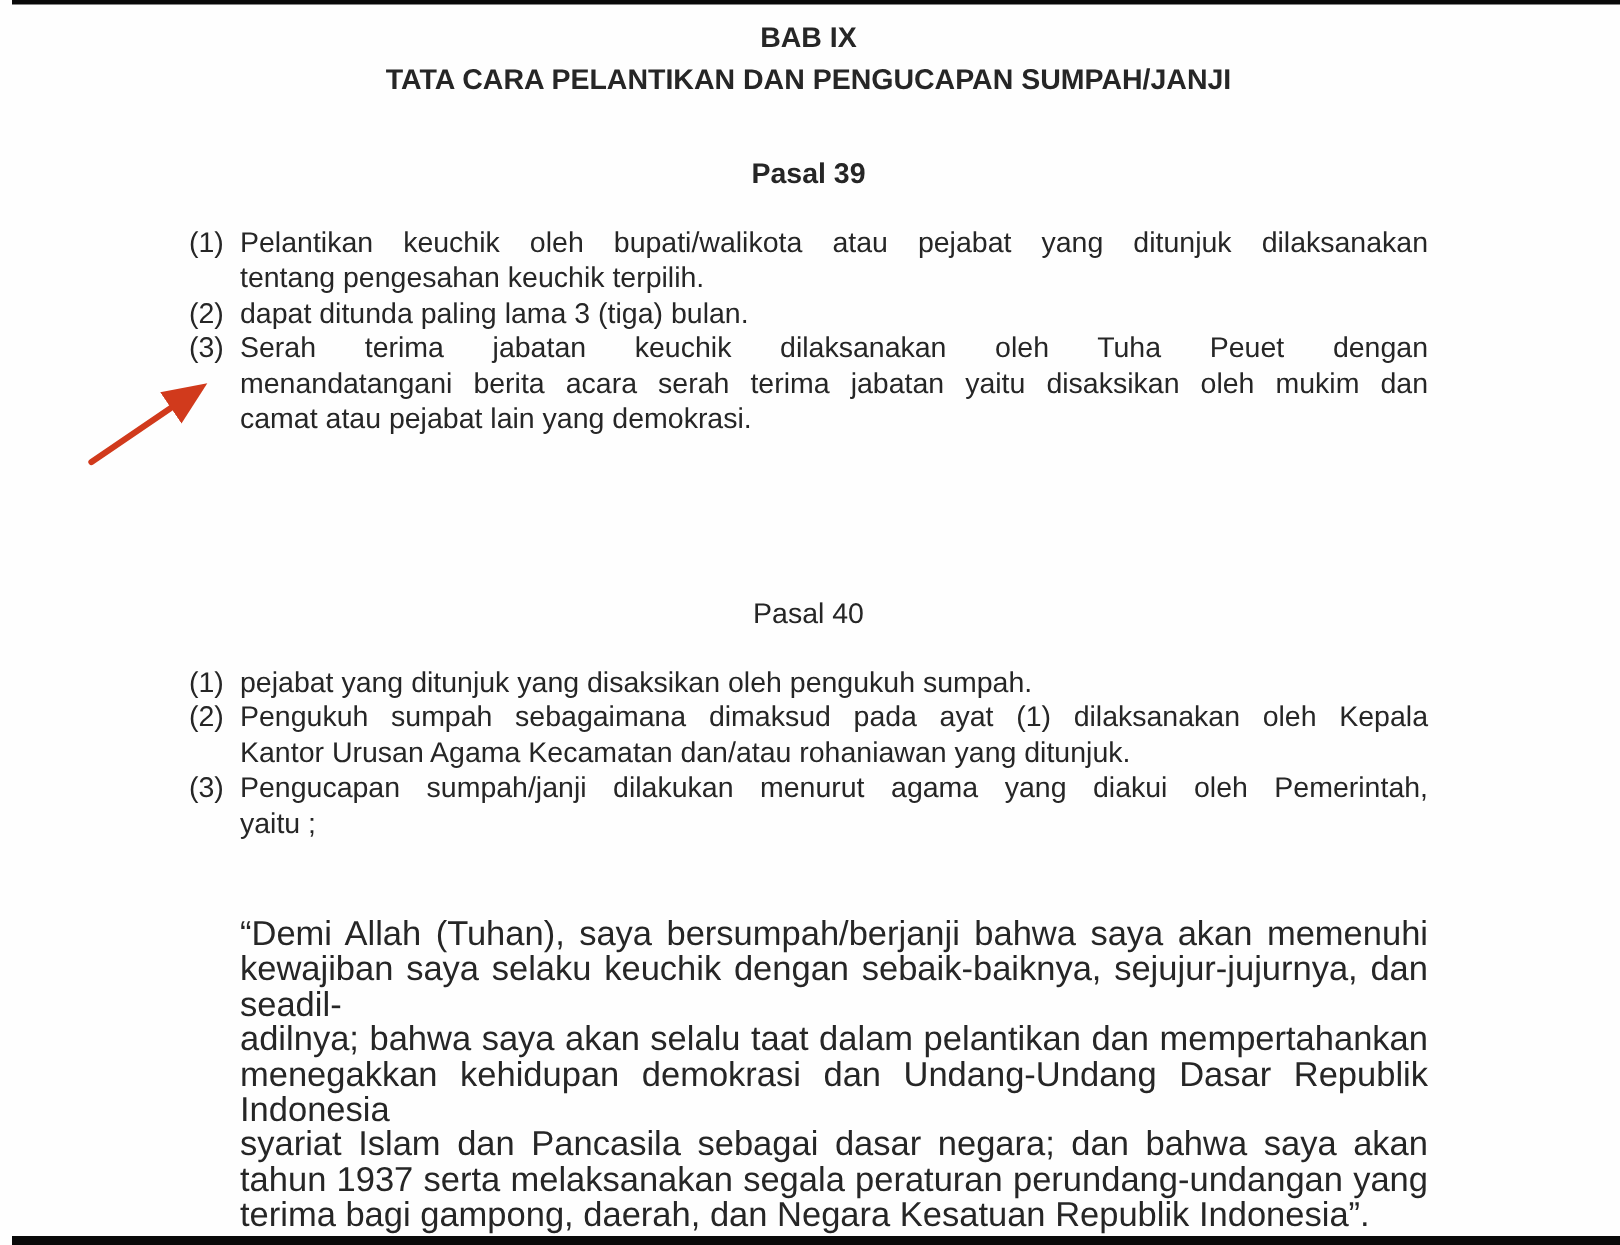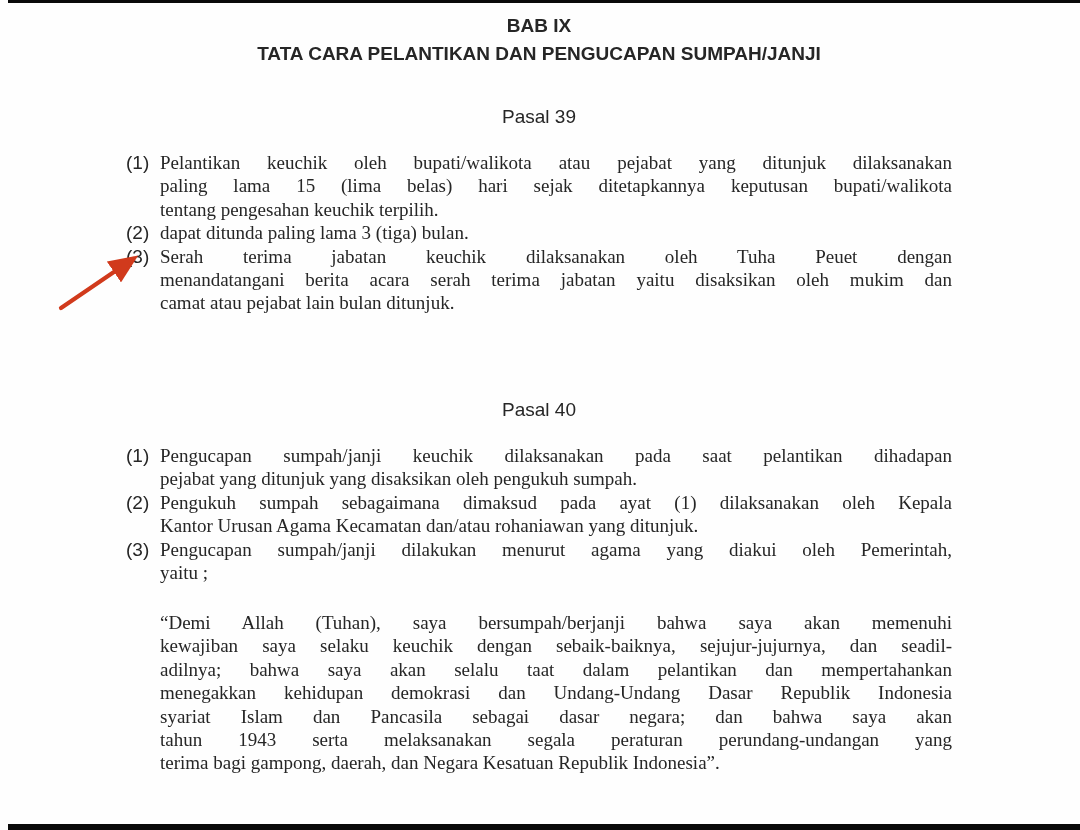--- a/index.html
+++ b/index.html
@@ -33,21 +33,21 @@
     left: 126px;
     width: 826px;
     text-align: center;
     font-size: 19px;
     line-height: 23.4px;
     white-space: nowrap;
   }
   .heading.bold { font-weight: bold; }
   .chapter-title    { top: 14px; }
   .chapter-subtitle { top: 42px; }
-  .pasal-39         { top: 105px; }
+  .pasal-39         { top: 105px; font-weight: bold; }
   .pasal-40         { top: 398px; }
 
   .list {
     position: absolute;
     left: 126px;
     width: 826px;
     font-size: 19px;
     line-height: 23.4px;
   }
   .list-39 { top: 151px; }
@@ -58,33 +58,32 @@
     padding-left: 34px;
   }
   .item .marker {
     position: absolute;
     left: 0;
     top: 0;
   }
   .line {
     text-align: justify;
     text-align-last: justify;
-    font-family: Liberation Serif, serif;
   }
   .line.last {
     text-align: center;
     text-align-last: left;
   }
 
   .quote {
     position: absolute;
     left: 160px;
     top: 611px;
     width: 792px;
-    font-size: 19px;
+    font-size: 23px;
     line-height: 23.4px;
   }
 
   .annotation-arrow {
     position: absolute;
     left: 50px;
     top: 242px;
     width: 104px;
     height: 78px;
     pointer-events: none;
@@ -99,62 +98,60 @@
   <div class="heading bold chapter-title">BAB IX</div>
 
   <div class="heading bold chapter-subtitle">TATA CARA PELANTIKAN DAN PENGUCAPAN SUMPAH/JANJI</div>
 
   <div class="heading pasal-39">Pasal 39</div>
 
   <div class="list list-39">
     <div class="item">
       <span class="marker">(1)</span>
       <div class="line">Pelantikan keuchik oleh bupati/walikota atau pejabat yang ditunjuk dilaksanakan</div>
-      <div class="line">paling lama 15 (lima belas) hari sejak ditetapkannya keputusan bupati/walikota</div>
       <div class="line last">tentang pengesahan keuchik terpilih.</div>
     </div>
     <div class="item">
       <span class="marker">(2)</span>
       <div class="line last">dapat ditunda paling lama 3 (tiga) bulan.</div>
     </div>
     <div class="item">
       <span class="marker">(3)</span>
       <div class="line">Serah terima jabatan keuchik dilaksanakan oleh Tuha Peuet dengan</div>
       <div class="line">menandatangani berita acara serah terima jabatan yaitu disaksikan oleh mukim dan</div>
-      <div class="line last">camat atau pejabat lain bulan ditunjuk.</div>
+      <div class="line last">camat atau pejabat lain yang demokrasi.</div>
     </div>
   </div>
 
   <div class="heading pasal-40">Pasal 40</div>
 
   <div class="list list-40">
     <div class="item">
       <span class="marker">(1)</span>
-      <div class="line">Pengucapan sumpah/janji keuchik dilaksanakan pada saat pelantikan dihadapan</div>
       <div class="line last">pejabat yang ditunjuk yang disaksikan oleh pengukuh sumpah.</div>
     </div>
     <div class="item">
       <span class="marker">(2)</span>
       <div class="line">Pengukuh sumpah sebagaimana dimaksud pada ayat (1) dilaksanakan oleh Kepala</div>
       <div class="line last">Kantor Urusan Agama Kecamatan dan/atau rohaniawan yang ditunjuk.</div>
     </div>
     <div class="item">
       <span class="marker">(3)</span>
       <div class="line">Pengucapan sumpah/janji dilakukan menurut agama yang diakui oleh Pemerintah,</div>
       <div class="line last">yaitu ;</div>
     </div>
   </div>
 
   <div class="quote">
     <div class="line">“Demi Allah (Tuhan), saya bersumpah/berjanji bahwa saya akan memenuhi</div>
     <div class="line">kewajiban saya selaku keuchik dengan sebaik-baiknya, sejujur-jujurnya, dan seadil-</div>
     <div class="line">adilnya; bahwa saya akan selalu taat dalam pelantikan dan mempertahankan</div>
     <div class="line">menegakkan kehidupan demokrasi dan Undang-Undang Dasar Republik Indonesia</div>
     <div class="line">syariat Islam dan Pancasila sebagai dasar negara; dan bahwa saya akan</div>
-    <div class="line">tahun 1943 serta melaksanakan segala peraturan perundang-undangan yang</div>
+    <div class="line">tahun 1937 serta melaksanakan segala peraturan perundang-undangan yang</div>
     <div class="line last">terima bagi gampong, daerah, dan Negara Kesatuan Republik Indonesia”.</div>
   </div>
 
   <svg class="annotation-arrow" viewBox="0 0 104 78" xmlns="http://www.w3.org/2000/svg">
     <defs>
       <marker id="arrowhead" markerWidth="7" markerHeight="6" refX="5.5" refY="3" orient="auto">
         <polygon points="0 0, 7 3, 0 6" fill="#d13a1c"></polygon>
       </marker>
     </defs>
     <line x1="11" y1="66" x2="83" y2="17" stroke="#d13a1c" stroke-width="4.2" stroke-linecap="round" marker-end="url(#arrowhead)"></line>

